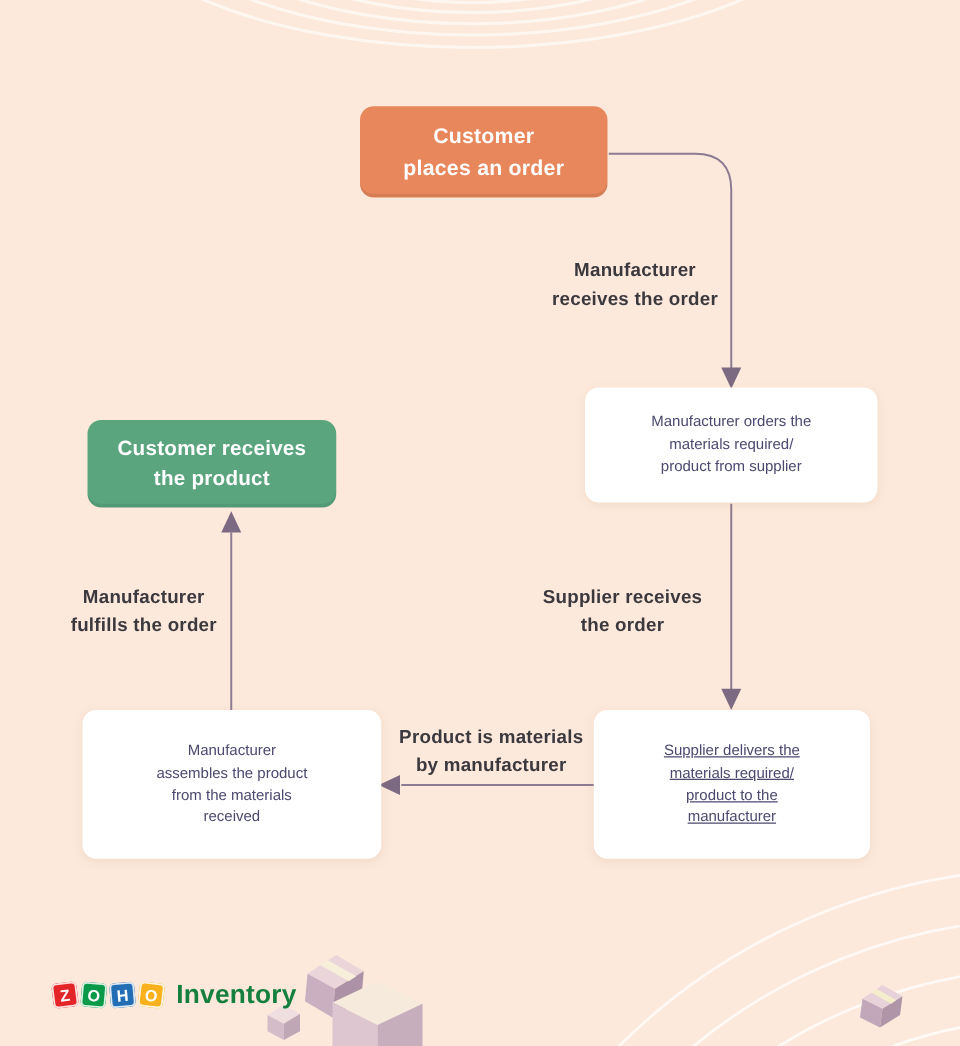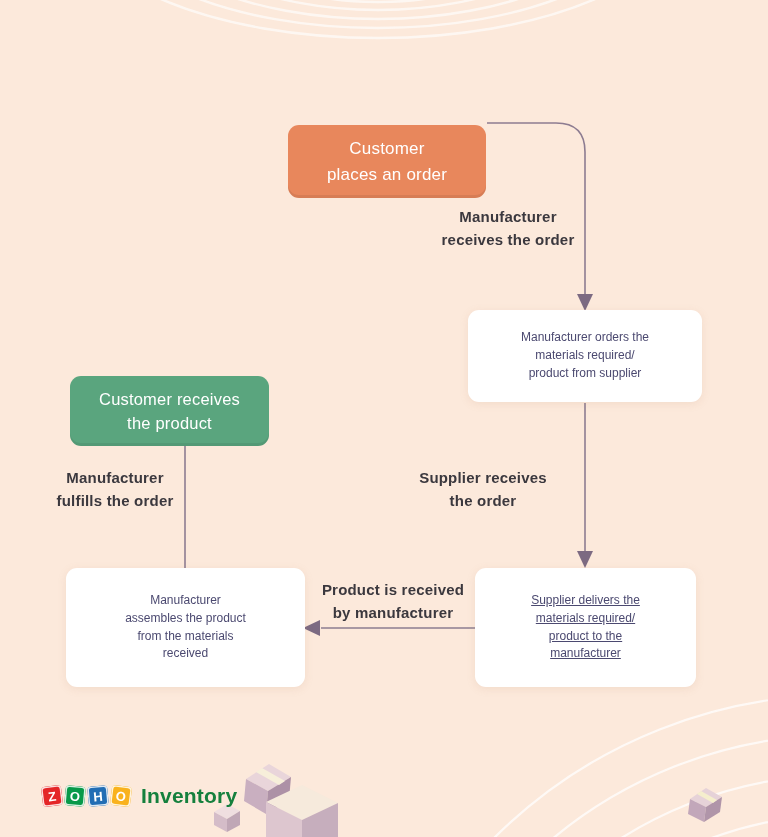--- a/index.html
+++ b/index.html
@@ -27,25 +27,24 @@
     display: flex;
     align-items: center;
     justify-content: center;
     text-align: center;
     white-space: pre-line;
     border-radius: 11px;
     line-height: 1.48;
   }
   .node.colored {
     color: #ffffff;
-    font-weight: 400;
+    font-weight: 700;
     font-size: 17px;
     letter-spacing: 0.2px;
     box-shadow: inset 0 -3px 0 rgba(0,0,0,0.07);
-    margin-top: 40px;
   }
   .node.white {
     background: #ffffff;
     color: #4b4970;
     font-weight: 500;
     font-size: 12px;
     box-shadow: 0 2px 8px rgba(190,140,110,0.15);
   }
   #node-customer-order   { left: 288px; top: 85px;  width: 198px; height: 73px;  background: #e8875c; }
   #node-customer-receives{ left: 70px;  top: 336px; width: 199px; height: 70px;  background: #5aa57e; font-size: 16.5px; }
@@ -60,21 +59,21 @@
     width: 180px;
     text-align: center;
     white-space: pre-line;
     color: #3b383e;
     font-weight: 600;
     font-size: 15px;
     line-height: 1.55;
     letter-spacing: 0.2px;
   }
   #edge-0 { left: 418px; top: 205px; }
-  #edge-1 { left: 393px; top: 466px; }
+  #edge-1 { left: 408px; top: 466px; }
   #edge-2 { left: 303px; top: 578px; }
   #edge-3 { left: 25px;  top: 466px; }
 
   
   .brand {
     position: absolute;
     left: 42px;
     top: 784px;
     z-index: 2;
     display: flex;
@@ -190,21 +189,21 @@
 
   <div class="node colored" id="node-customer-receives">Customer receives
 the product</div>
 
   <div class="edge-label" id="edge-0">Manufacturer
 receives the order</div>
 
   <div class="edge-label" id="edge-1">Supplier receives
 the order</div>
 
-  <div class="edge-label" id="edge-2">Product is received
+  <div class="edge-label" id="edge-2">Product is materials
 by manufacturer</div>
 
   <div class="edge-label" id="edge-3">Manufacturer
 fulfills the order</div>
 
   <div class="brand">
     <span class="tile t0">Z</span>
     <span class="tile t1">O</span>
     <span class="tile t2">H</span>
     <span class="tile t3">O</span>

